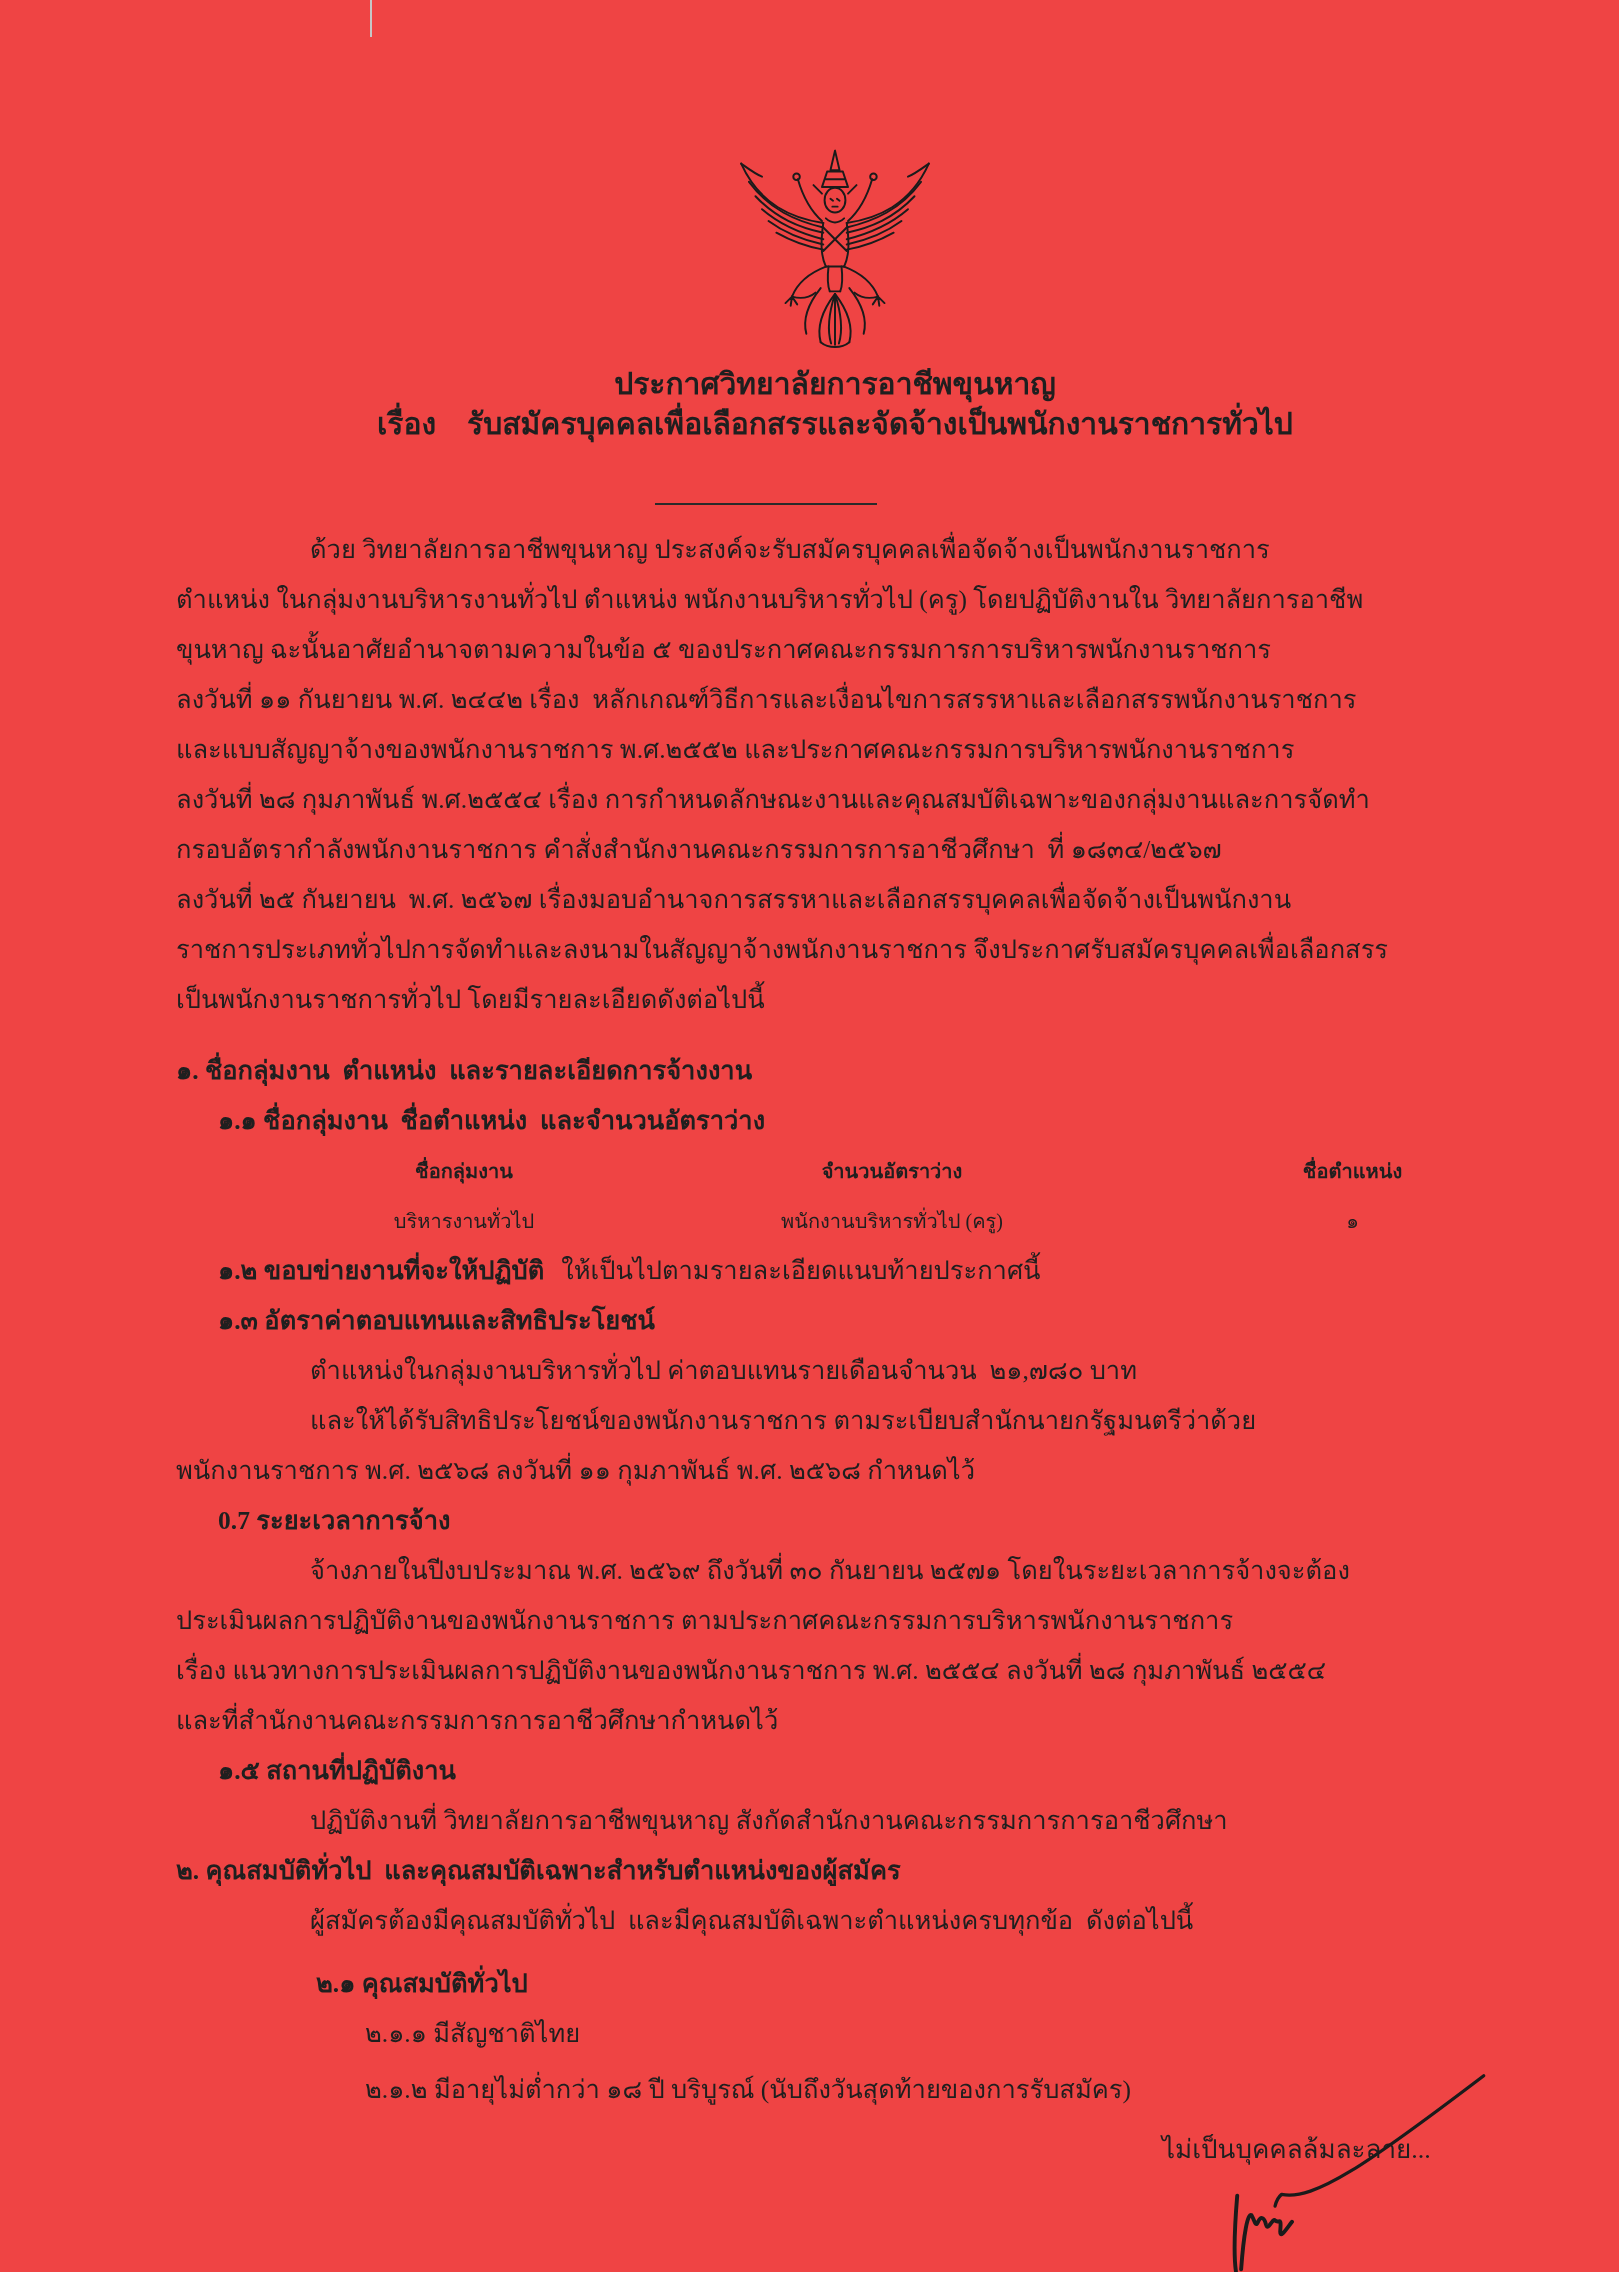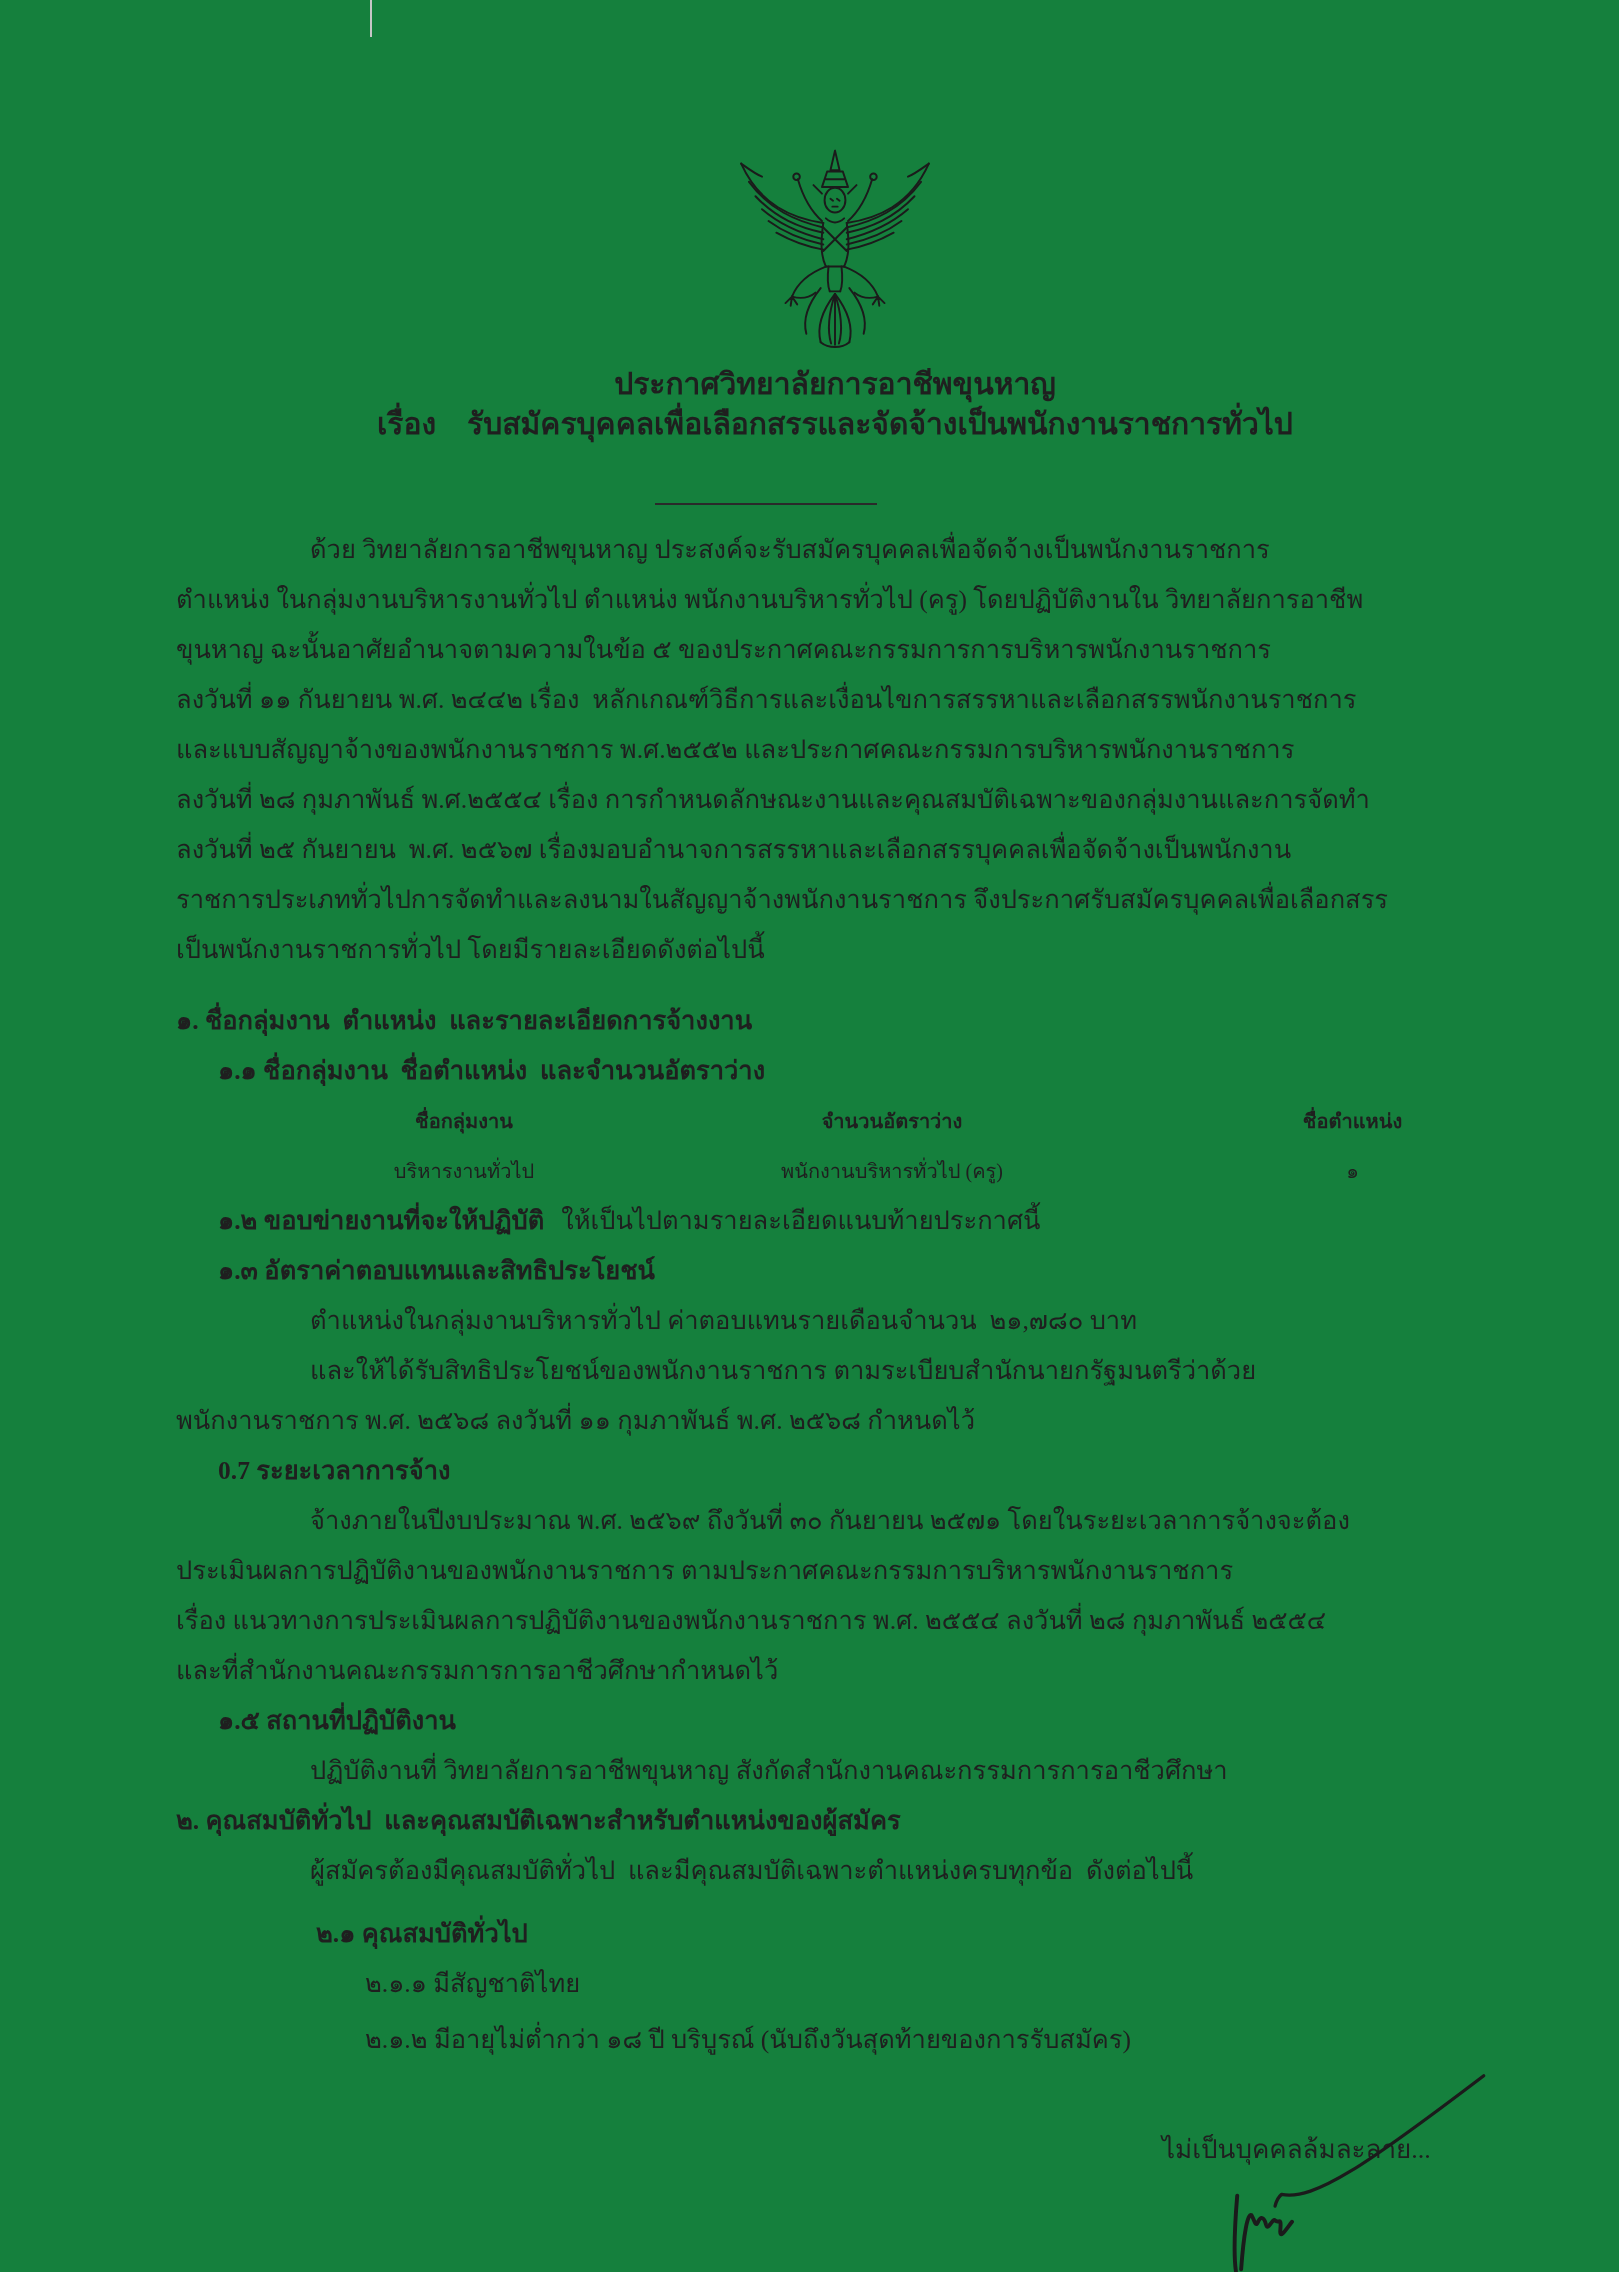--- a/index.html
+++ b/index.html
@@ -1,17 +1,17 @@
 <!DOCTYPE html>
 <html style="font-size:10.4px"><head>
 <meta charset="utf-8">
 <style>
   html,body{margin:0;padding:0;background:#e8e8e8;}
   .page{
-    position:relative;width:1620px;height:2273px;background:#15803d;
+    position:relative;width:1620px;height:2273px;background:#ef4444;
     overflow:hidden;font-family:"Liberation Serif","DejaVu Serif",serif;color:#1f1f1f;
   }
   .artifact{position:absolute;left:370px;top:0;width:2px;height:37px;background:#c6c6c6;}
   .header{position:relative;left:25px;text-align:center;}
   .emblem{width:222px;height:202px;margin:148px auto 0;}
   .emblem svg{width:100%;height:100%;}
   .title{font-size:30px;font-weight:bold;line-height:40px;margin-top:14.4px;white-space:pre;}
   .subject{font-size:30px;font-weight:bold;line-height:40px;white-space:pre;}
   .subject .lbl{margin-right:31px;}
   .body{padding:0 163px 0 176px;}
@@ -109,20 +109,21 @@
   <div class="body">
     <div class="divider"></div>
 
     <div class="intro-block">
       <div class="line ind">ด้วย วิทยาลัยการอาชีพขุนหาญ ประสงค์จะรับสมัครบุคคลเพื่อจัดจ้างเป็นพนักงานราชการ</div>
       <div class="line">ตำแหน่ง ในกลุ่มงานบริหารงานทั่วไป ตำแหน่ง พนักงานบริหารทั่วไป (ครู) โดยปฏิบัติงานใน วิทยาลัยการอาชีพ</div>
       <div class="line">ขุนหาญ ฉะนั้นอาศัยอำนาจตามความในข้อ ๕ ของประกาศคณะกรรมการการบริหารพนักงานราชการ</div>
       <div class="line">ลงวันที่ ๑๑ กันยายน พ.ศ. ๒๔๔๒ เรื่อง  หลักเกณฑ์วิธีการและเงื่อนไขการสรรหาและเลือกสรรพนักงานราชการ</div>
       <div class="line">และแบบสัญญาจ้างของพนักงานราชการ พ.ศ.๒๕๕๒ และประกาศคณะกรรมการบริหารพนักงานราชการ</div>
       <div class="line">ลงวันที่ ๒๘ กุมภาพันธ์ พ.ศ.๒๕๕๔ เรื่อง การกำหนดลักษณะงานและคุณสมบัติเฉพาะของกลุ่มงานและการจัดทำ</div>
+      <div class="line">กรอบอัตรากำลังพนักงานราชการ คำสั่งสำนักงานคณะกรรมการการอาชีวศึกษา  ที่ ๑๘๓๔/๒๕๖๗</div>
       <div class="line">ลงวันที่ ๒๕ กันยายน  พ.ศ. ๒๕๖๗ เรื่องมอบอำนาจการสรรหาและเลือกสรรบุคคลเพื่อจัดจ้างเป็นพนักงาน</div>
       <div class="line">ราชการประเภททั่วไปการจัดทำและลงนามในสัญญาจ้างพนักงานราชการ จึงประกาศรับสมัครบุคคลเพื่อเลือกสรร</div>
       <div class="line">เป็นพนักงานราชการทั่วไป โดยมีรายละเอียดดังต่อไปนี้</div>
     </div>
 
     <div class="h1 mt32">๑. ชื่อกลุ่มงาน  ตำแหน่ง  และรายละเอียดการจ้างงาน</div>
     <div class="h1 sub">๑.๑ ชื่อกลุ่มงาน  ชื่อตำแหน่ง  และจำนวนอัตราว่าง</div>
 
     <div class="postable">
       <div class="cell hcell">ชื่อกลุ่มงาน</div>

